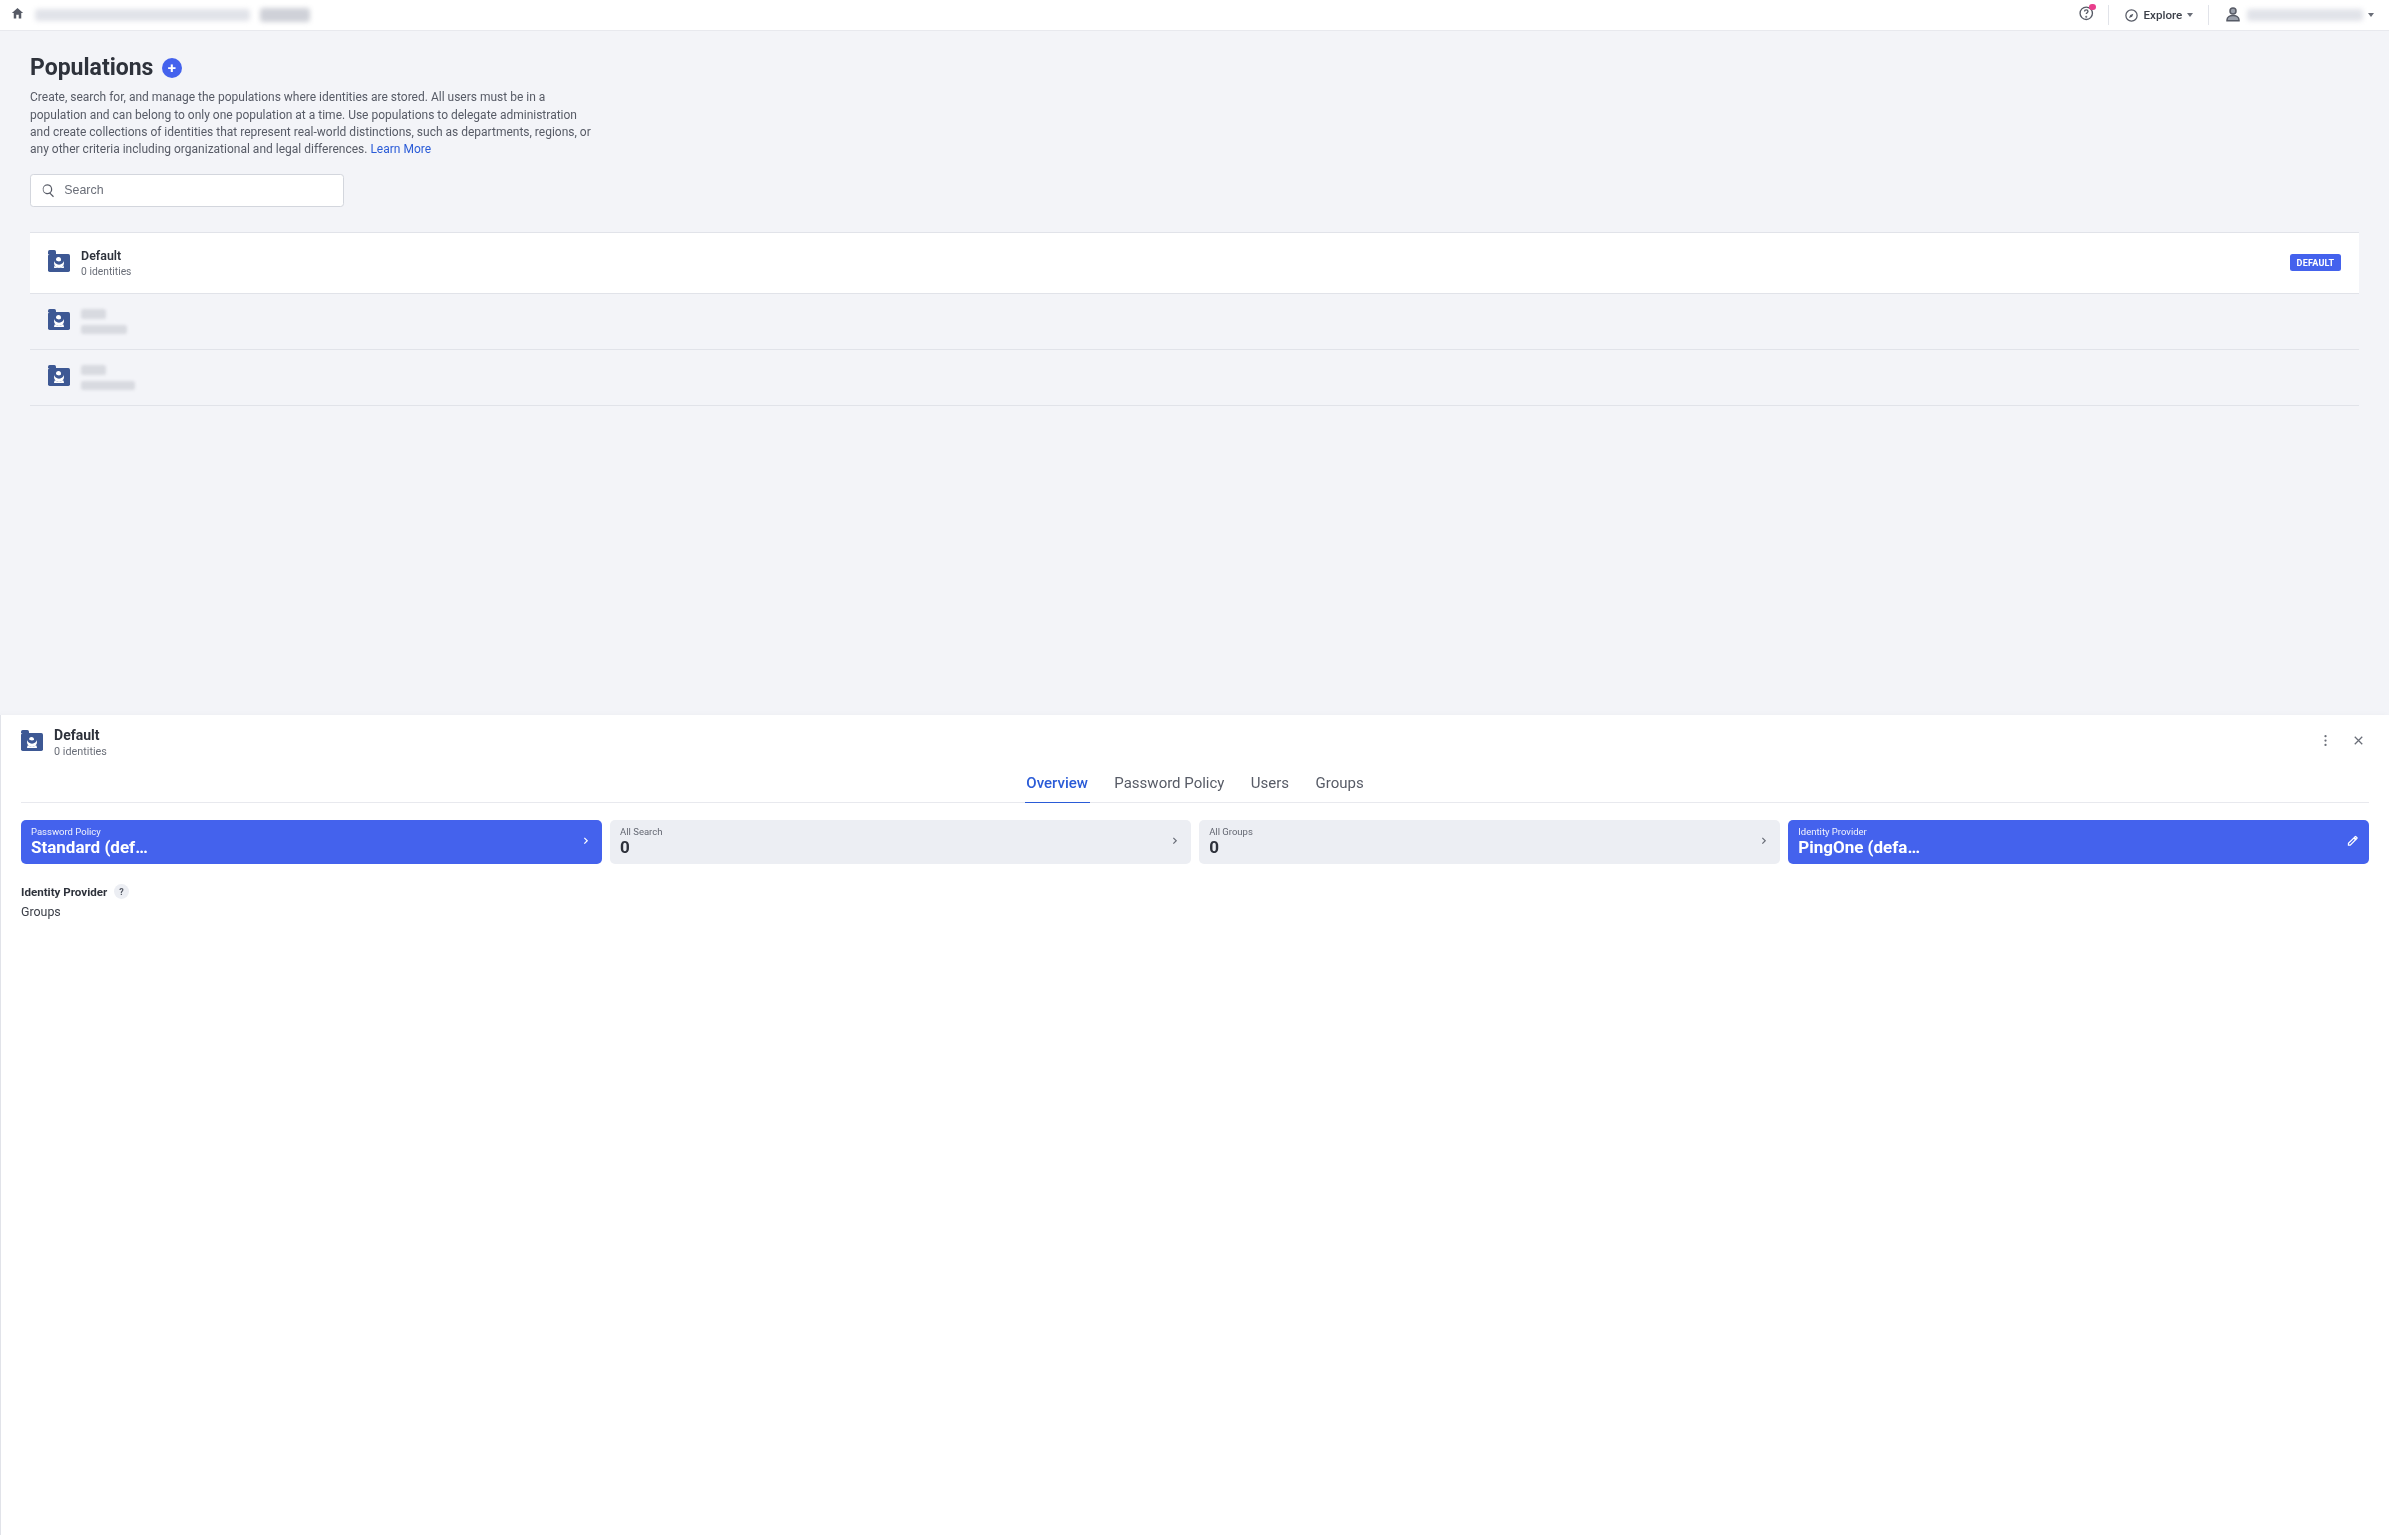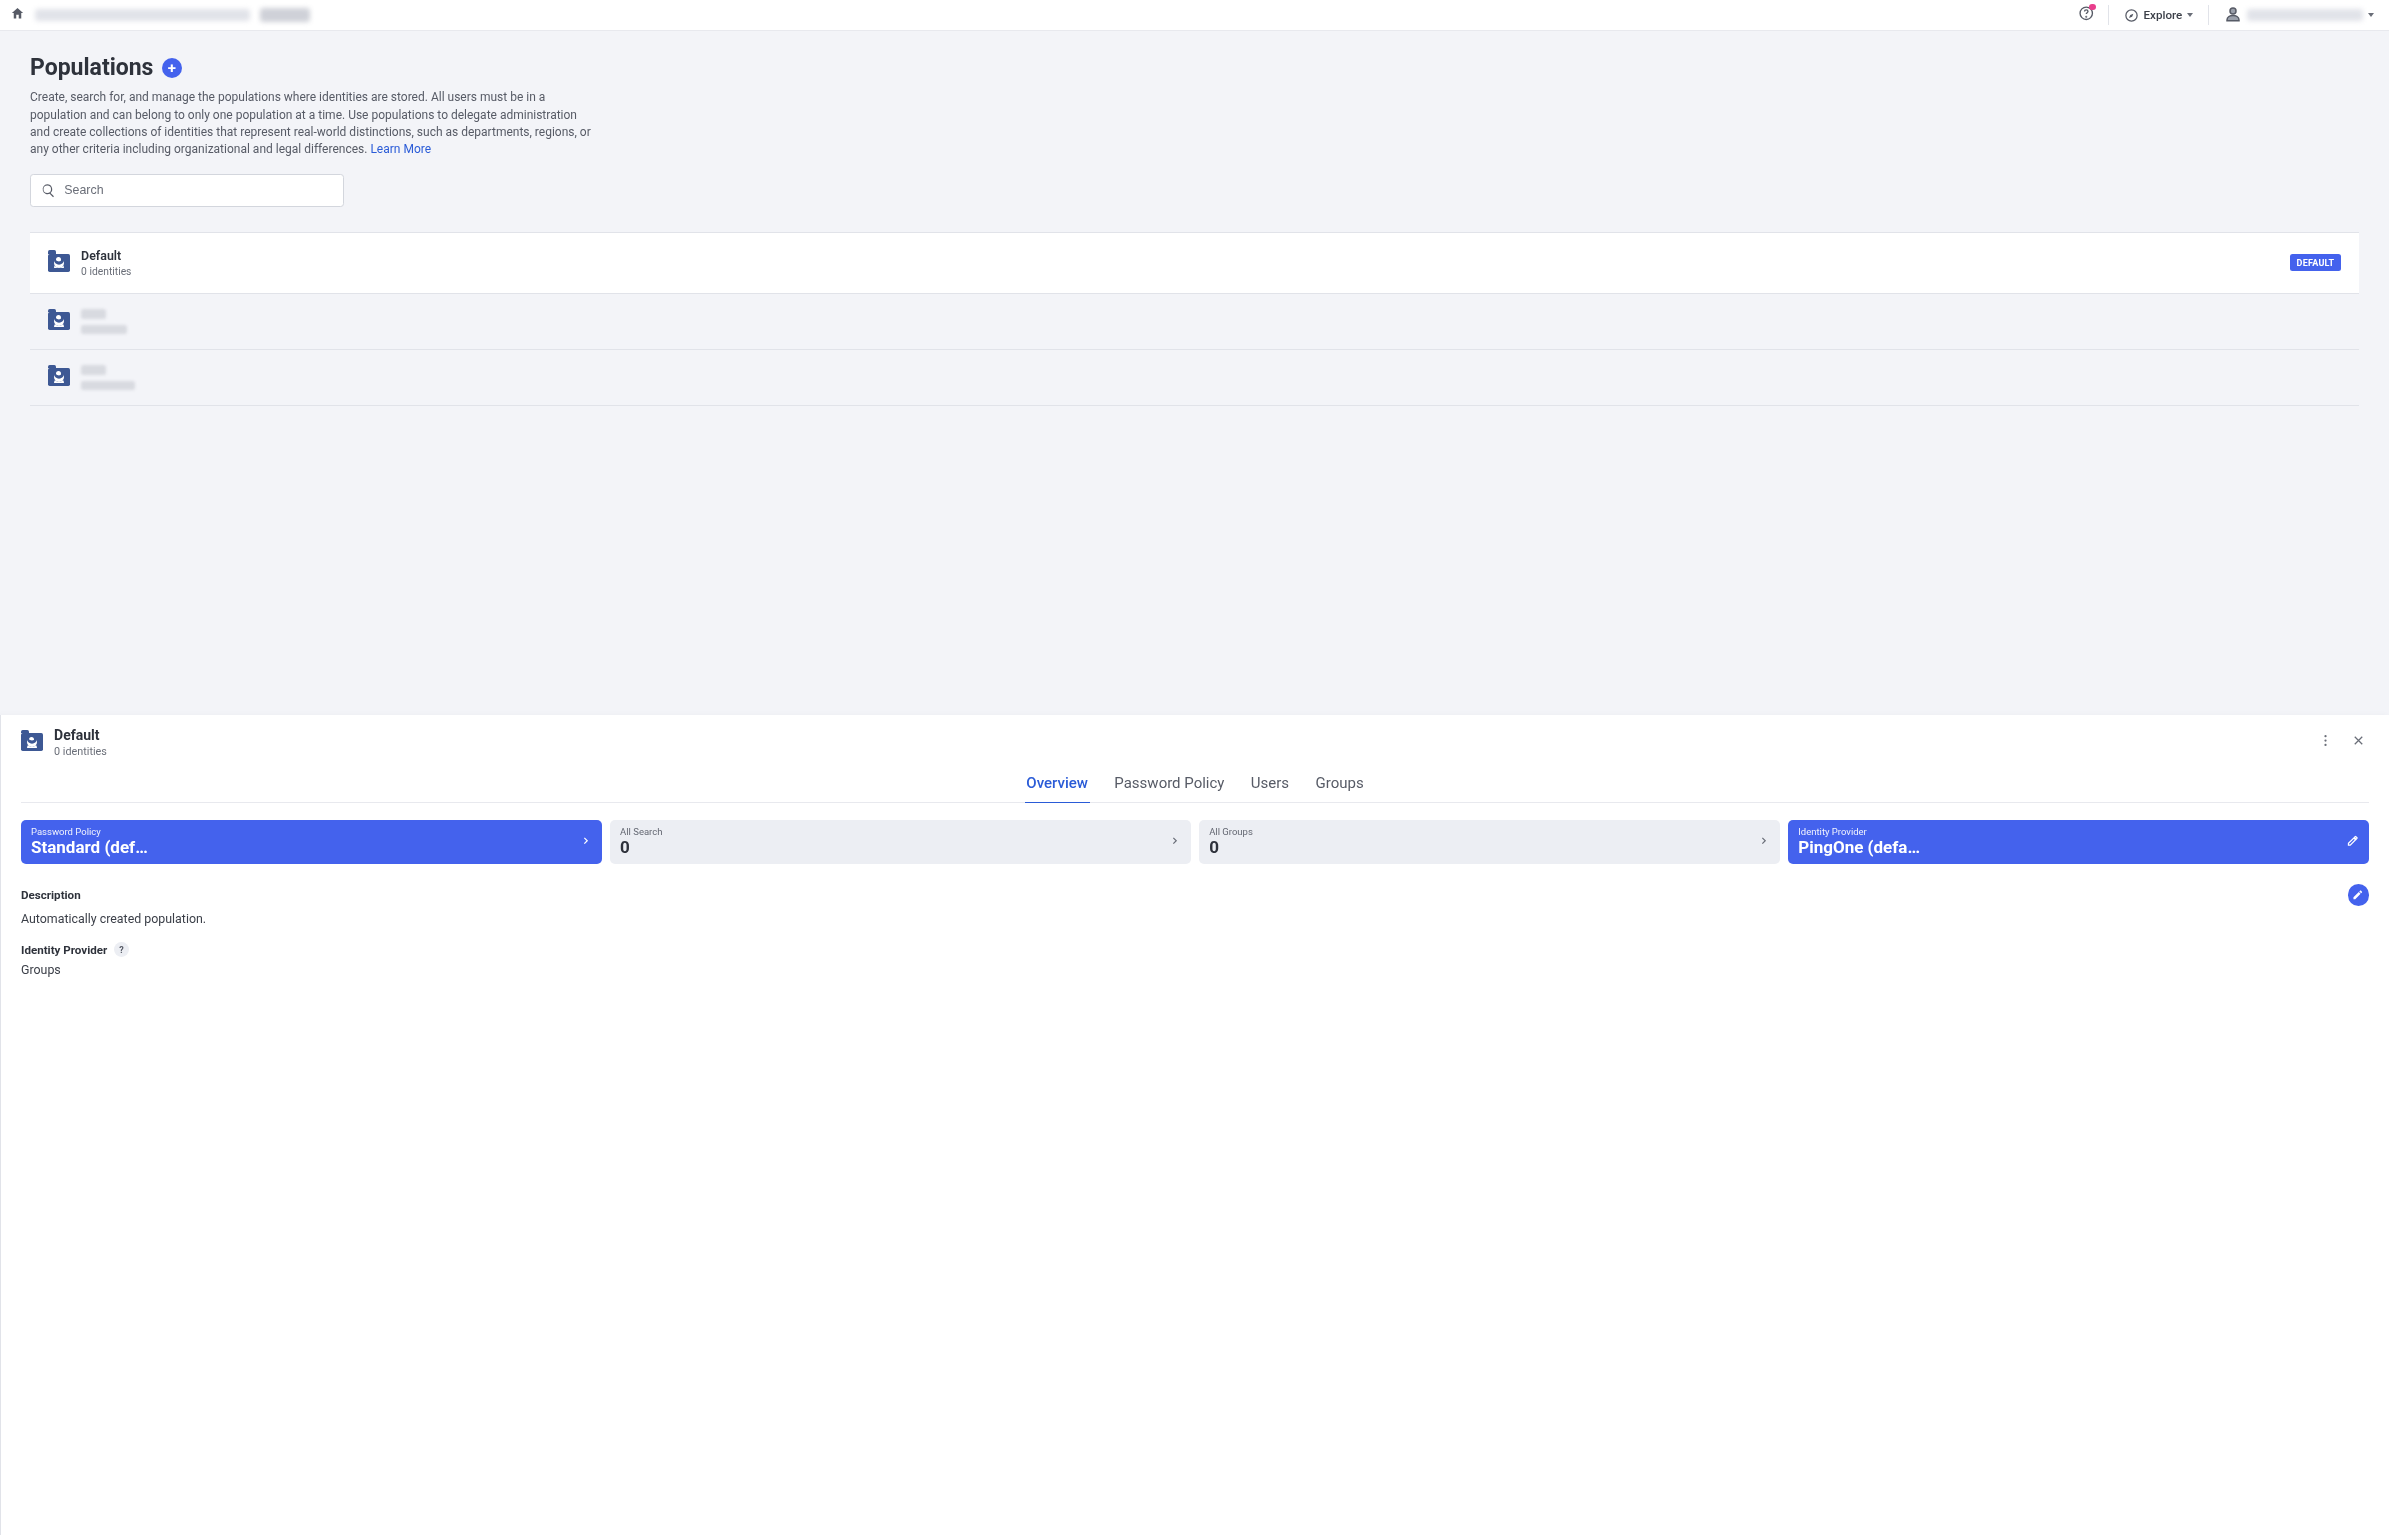--- a/index.html
+++ b/index.html
@@ -245,31 +245,20 @@
           <div class="ct">
             <div class="lbl">Identity Provider</div>
             <div class="val">PingOne (defa…</div>
           </div>
           <span class="ic"><svg viewBox="0 0 24 24" fill="#fff" stroke="none">
                 <path d="M3 17.25V21h3.75L17.8 9.94l-3.75-3.75L3 17.25zM20.7 7.04a1 1 0 000-1.41l-2.34-2.34a1 1 0 00-1.41 0l-1.83 1.83 3.75 3.75 1.83-1.83z"></path>
               </svg></span>
         </div>
       </div>
 
-      <div class="section">
-        <div class="sec-head">
-          <div class="sec-title">Description</div>
-          <div class="fab">
-            <svg viewBox="0 0 24 24">
-                <path d="M3 17.25V21h3.75L17.8 9.94l-3.75-3.75L3 17.25zM20.7 7.04a1 1 0 000-1.41l-2.34-2.34a1 1 0 00-1.41 0l-1.83 1.83 3.75 3.75 1.83-1.83z"></path>
-              </svg>
-          </div>
-        </div>
-        <div class="sec-body">Automatically created population.</div>
-      </div>
 
 
       <div class="section">
         <div class="sec-head">
           <div class="sec-title">
             <span>Identity Provider</span>
             <span class="helpchip">?</span>
           </div>
         </div>
         <div class="sec-body">Groups</div>

